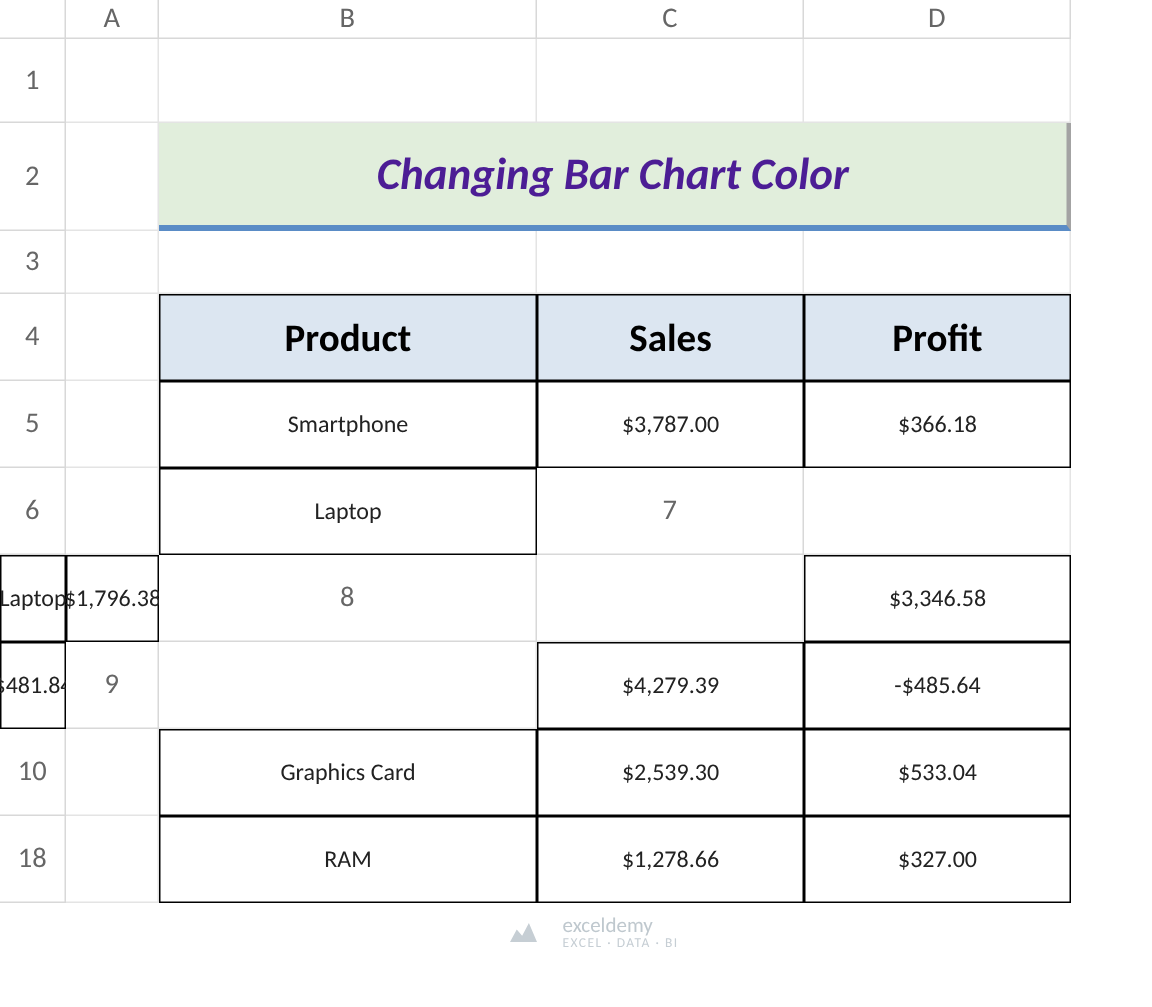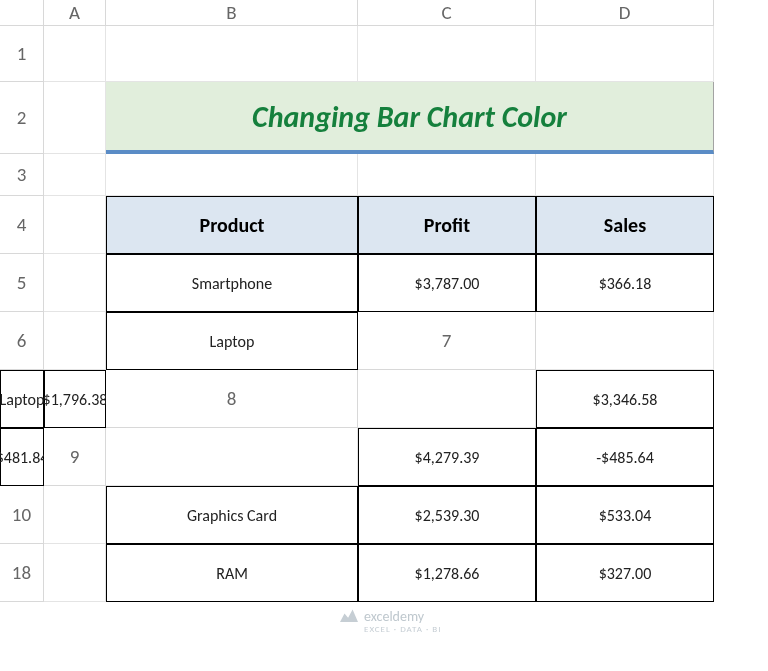--- a/index.html
+++ b/index.html
@@ -37,34 +37,34 @@
   }
   .cell {
     border-right: 1px solid #e4e4e4;
     border-bottom: 1px solid #e4e4e4;
     background: #fff;
   }
   .title {
     grid-column: 3 / 6;
     grid-row: 3;
     background: #e1eedc;
-    color: #15803d;
+    color: #4c1d95;
     font-style: italic;
     font-weight: 700;
     font-size: 30px;
     display: flex;
     align-items: center;
     justify-content: center;
     border-bottom: 4px solid #5a8cc6;
-    border-right: 1px solid #a3a3a3;
+    border-right: 3px solid #a3a3a3;
   }
   .th {
     background: #dce6f1;
     font-weight: 700;
-    font-size: 20px;
+    font-size: 26px;
     color: #000;
     display: flex;
     align-items: center;
     justify-content: center;
     border: 1px solid #000;
   }
   .td {
     background: #fff;
     font-size: 16px;
     color: #222;
@@ -73,22 +73,22 @@
     justify-content: center;
     border: 1px solid #000;
   }
   .watermark {
     position: absolute;
     left: 340px;
     top: 608px;
     font-size: 14px;
     color: #bfc8ce;
     display: flex;
-    align-items: flex-start;
-    gap: 6px;
+    align-items: center;
+    gap: 17px;
     pointer-events: none;
   }
   .watermark .logo {
     width: 18px; height: 14px;
     background: #c6ced4;
     clip-path: polygon(0 100%, 25% 40%, 45% 70%, 70% 10%, 100% 100%);
   }
   .watermark .sub { font-size: 9px; letter-spacing: 1px; display:block; margin-top:-2px; color:#c6ced4;}
 </style>
 </head>
@@ -113,22 +113,22 @@
 
   <div class="row-header">3</div>
   <div class="cell"></div>
   <div class="cell"></div>
   <div class="cell"></div>
   <div class="cell"></div>
 
   <div class="row-header">4</div>
   <div class="cell"></div>
   <div class="th">Product</div>
+  <div class="th">Sales</div>
   <div class="th">Profit</div>
-  <div class="th">Sales</div>
 
   <div class="row-header">5</div>
   <div class="cell"></div>
   <div class="td">Smartphone</div>
   <div class="td">$3,787.00</div>
   <div class="td">$366.18</div>
 
   <div class="row-header">6</div>
   <div class="cell"></div>
   <div class="td">Laptop</div>

